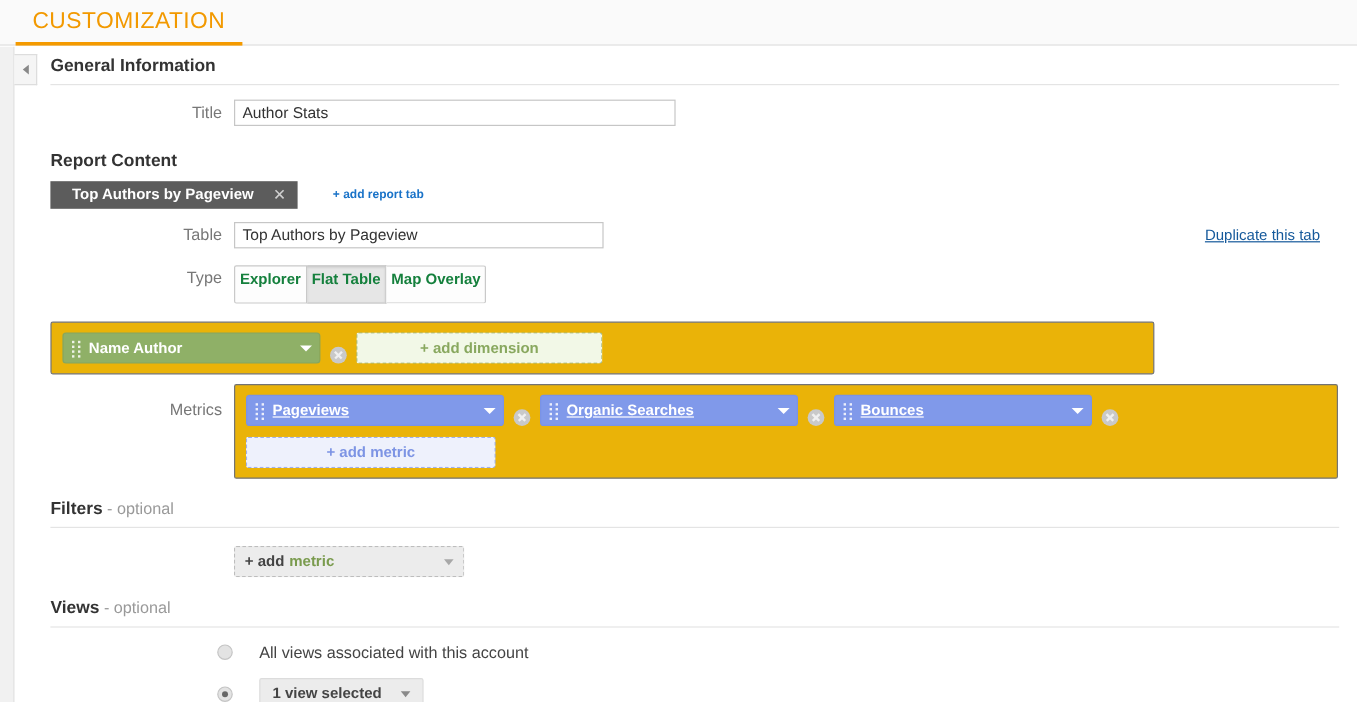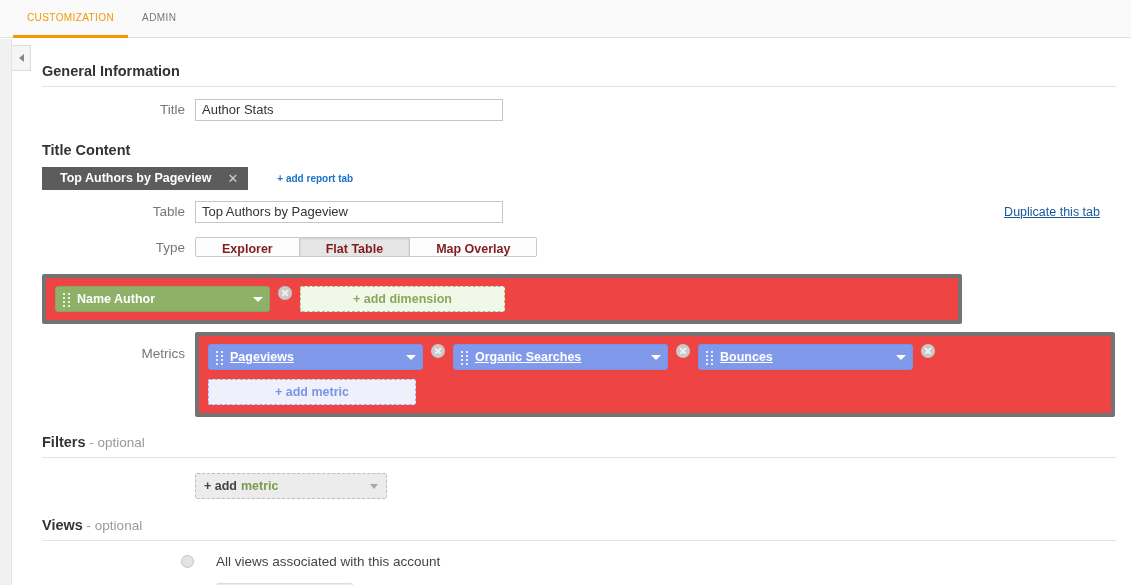--- a/index.html
+++ b/index.html
@@ -37,21 +37,21 @@
     left: 13px;
     top: 0;
     height: 38px;
     display: flex;
     align-items: flex-start;
   }
   .nav-tab {
     height: 38px;
     line-height: 36px;
     padding: 0 14px;
-    font-size: 10px;
+    font-size: 19px;
     letter-spacing: .4px;
     color: #777;
     cursor: pointer;
     box-sizing: border-box;
     position: relative;
   }
   .nav-tab.active {
     color: #f29900;
     font-weight: normal;
   }
@@ -98,21 +98,21 @@
   .content {
     position: absolute;
     left: 42px;
     top: 39px;
     width: 1074px;
   }
   .section-title {
     font-size: 14.5px;
     font-weight: bold;
     color: #333;
-    padding-top: 24px;
+    padding-top: 8px;
     padding-bottom: 7px;
   }
   .section-title .opt {
     font-weight: normal;
     color: #999;
     font-size: 13.5px;
   }
   .hr {
     height: 1px;
     background: #e4e4e4;
@@ -141,21 +141,21 @@
     height: 22px;
     line-height: 22px;
     font-size: 13px;
     color: #333;
     padding: 0 6px;
     background: #fff;
     box-sizing: border-box;
     font-family: "Liberation Sans", sans-serif;
     outline: none;
   }
-  #title-input { width: 308px; }
+  #title-input { width: 368px; }
   #name-input  { width: 308px; }
 
   
   .tabchip-row { display: flex; align-items: center; }
   .tabchip {
     background: #5c5c5c;
     color: #fff;
     font-size: 12.5px;
     font-weight: bold;
     height: 23px;
@@ -192,47 +192,47 @@
   }
 
   
   .btngroup { display: flex; }
   .btngroup .btn {
     border: 1px solid #c9c9c9;
     border-left: none;
     background: #fdfdfd;
     font-size: 12.5px;
     font-weight: bold;
-    color: #7f1d1d;
-    height: 20px;
+    color: #15803d;
+    height: 32px;
     line-height: 23px;
-    padding: 0 26px;
+    padding: 0 4px;
     box-sizing: border-box;
     cursor: pointer;
   }
   .btngroup .btn:first-child {
     border-left: 1px solid #c9c9c9;
     border-radius: 2px 0 0 2px;
   }
   .btngroup .btn:last-child { border-radius: 0 2px 2px 0; }
   .btngroup .btn.sel {
     background: #e6e6e6;
     box-shadow: inset 0 1px 2px rgba(0,0,0,.12);
   }
 
   
   .well {
-    background: #ef4444;
-    border: 4px solid #737373;
+    background: #eab308;
+    border: 1px solid #737373;
     border-radius: 2px;
     padding: 8px 9px;
     box-sizing: border-box;
     display: flex;
     flex-wrap: wrap;
-    align-items: flex-start;
+    align-items: flex-end;
   }
   #dim-well { width: 920px; }
   #met-well { width: 920px; }
 
   .chip {
     height: 26px;
     border-radius: 3px;
     display: flex;
     align-items: center;
     color: #fff;
@@ -385,23 +385,20 @@
 </head>
 <body>
 
 <div class="page">
 
   <div class="topnav">
     <div class="topnav-inner">
       <div class="nav-tab active">
         <span>CUSTOMIZATION</span>
       </div>
-      <div class="nav-tab">
-        <span>ADMIN</span>
-      </div>
     </div>
   </div>
 
   <div class="left-rail"></div>
 
   <div class="collapse-handle">
     <span class="tri"></span>
   </div>
 
   <div class="content">
@@ -410,21 +407,21 @@
       <span>General Information</span>
     </div>
     <div class="hr"></div>
 
     <div class="row" style="margin-top:12px;">
       <div class="row-label">Title</div>
       <input class="text-input" id="title-input" type="text" value="Author Stats" style="">
     </div>
 
     <div class="section-title" style="padding-top:21px;">
-      <span>Title Content</span>
+      <span>Report Content</span>
     </div>
 
     <div class="tabchip-row" style="margin-top:2px;">
       <div class="tabchip">
         <span>Top Authors by Pageview</span>
         <span class="x">✕</span>
       </div>
       <div class="addtab">+ add report tab</div>
     </div>
 

